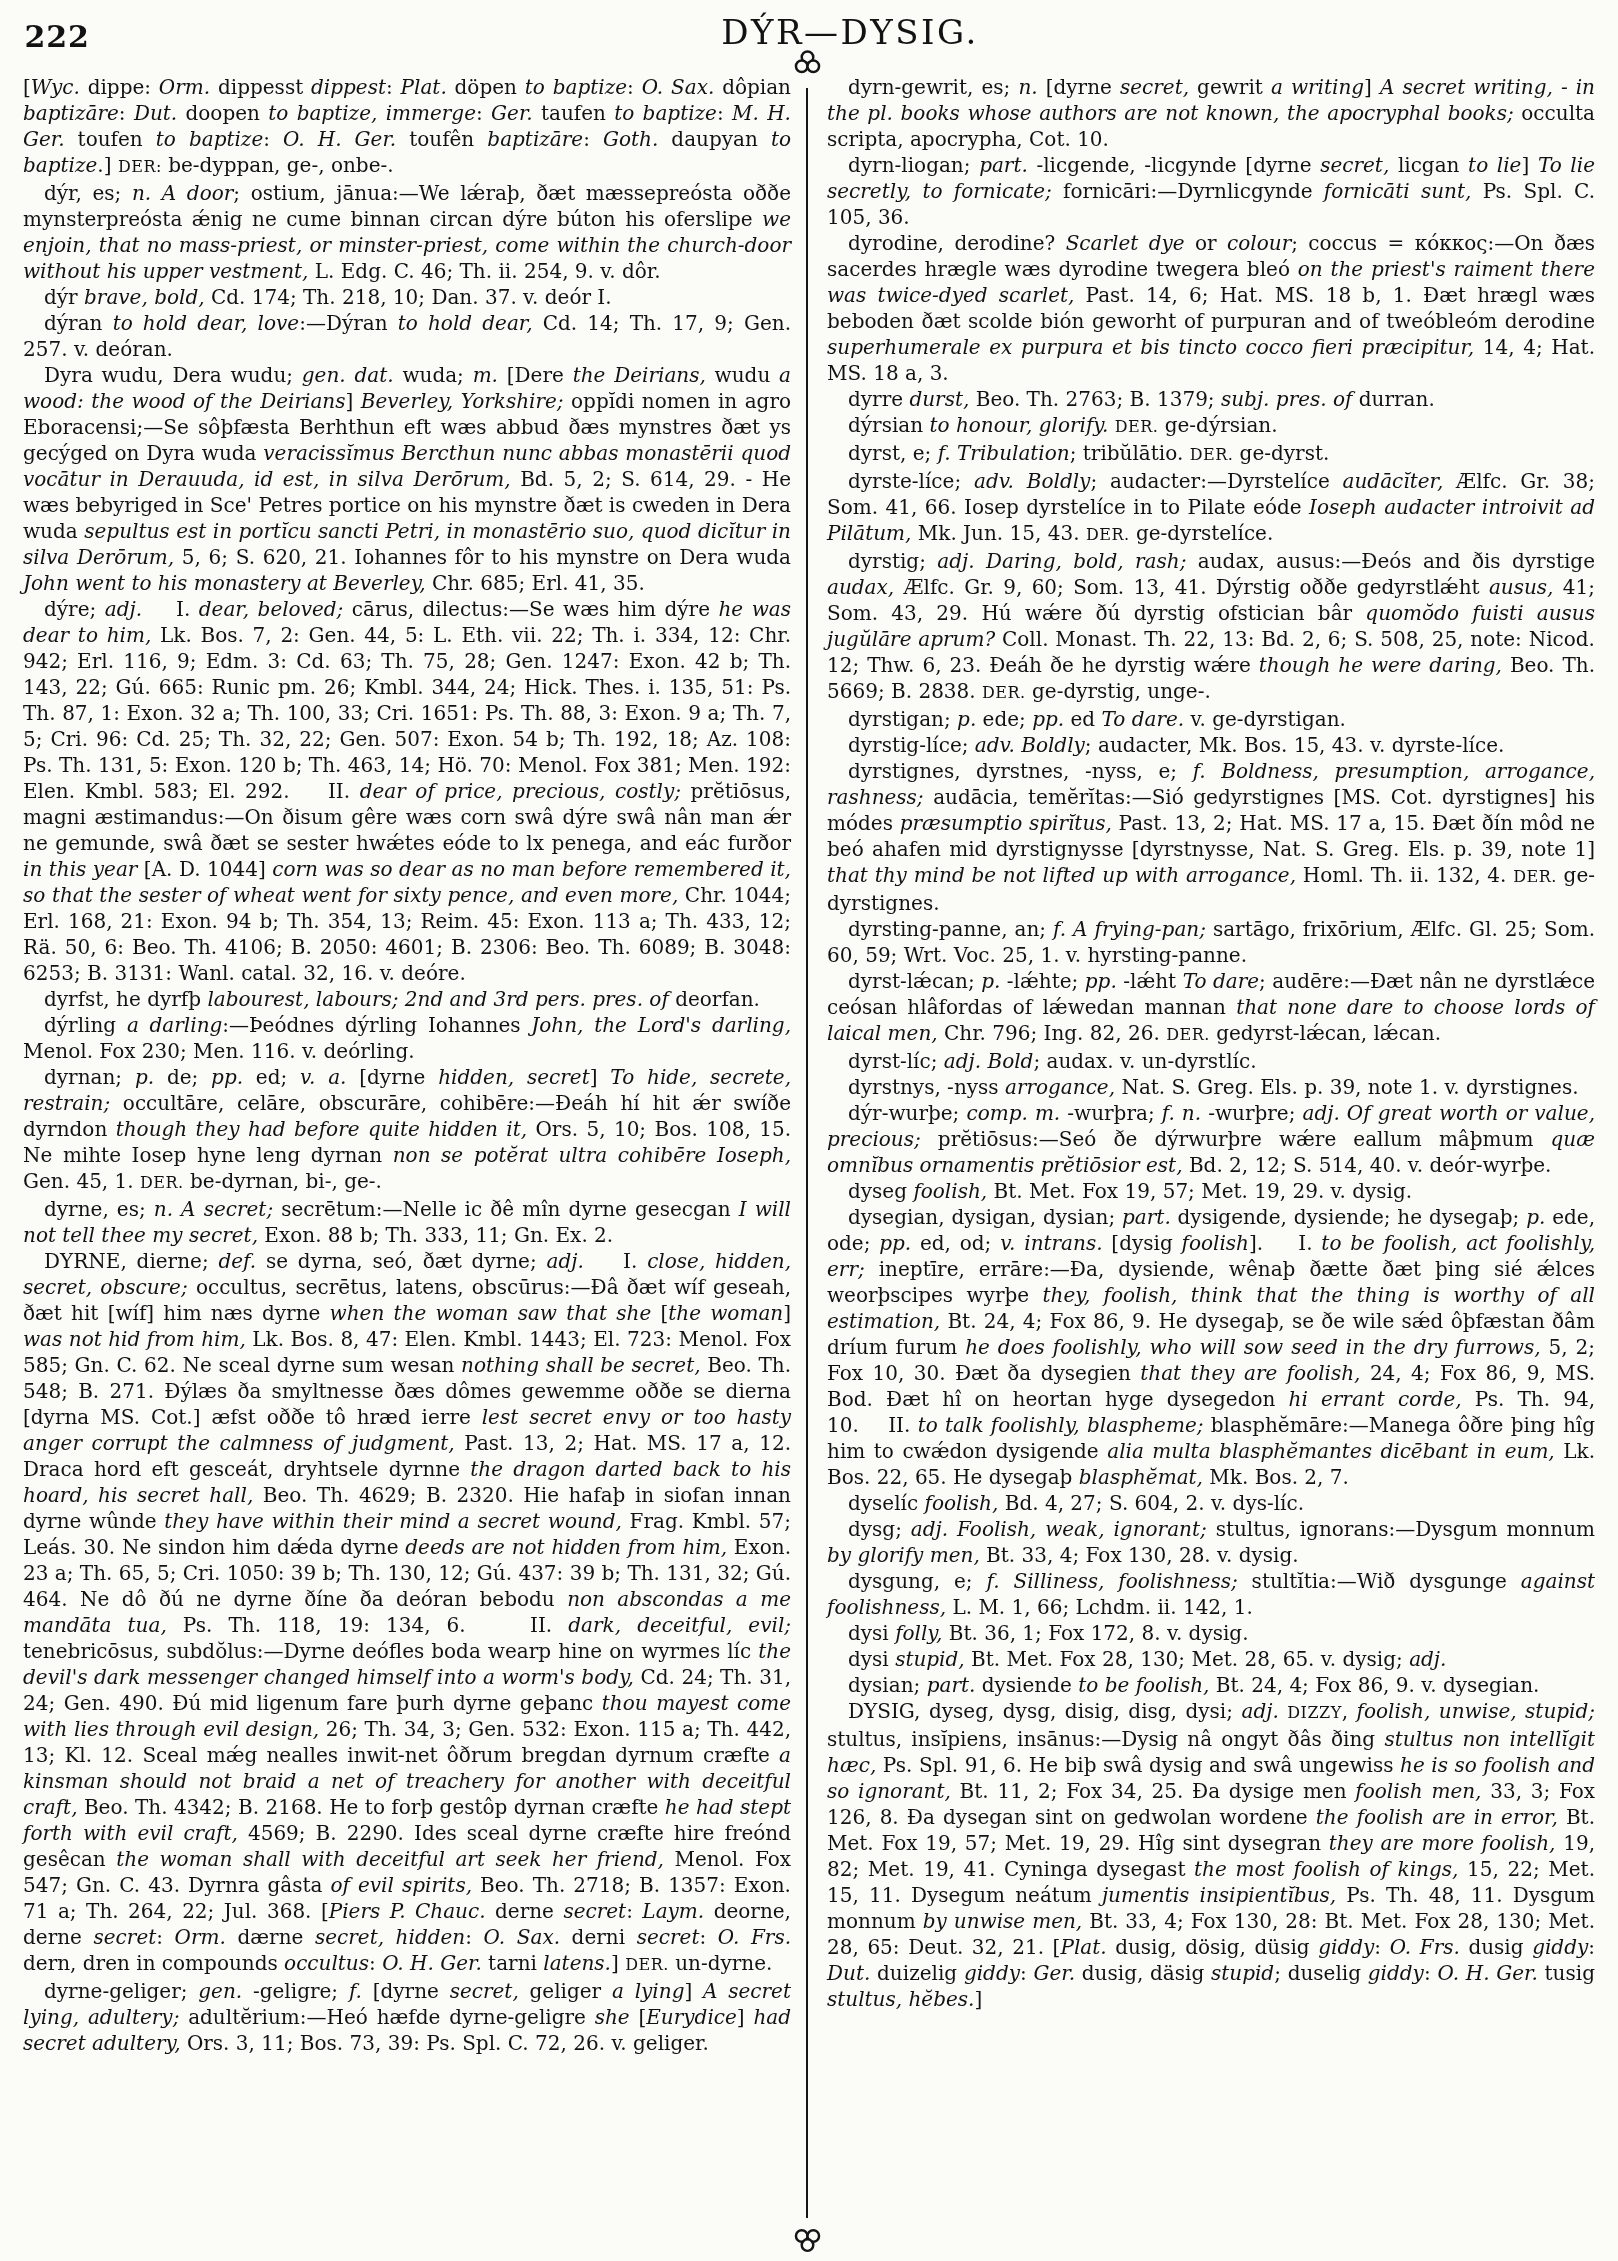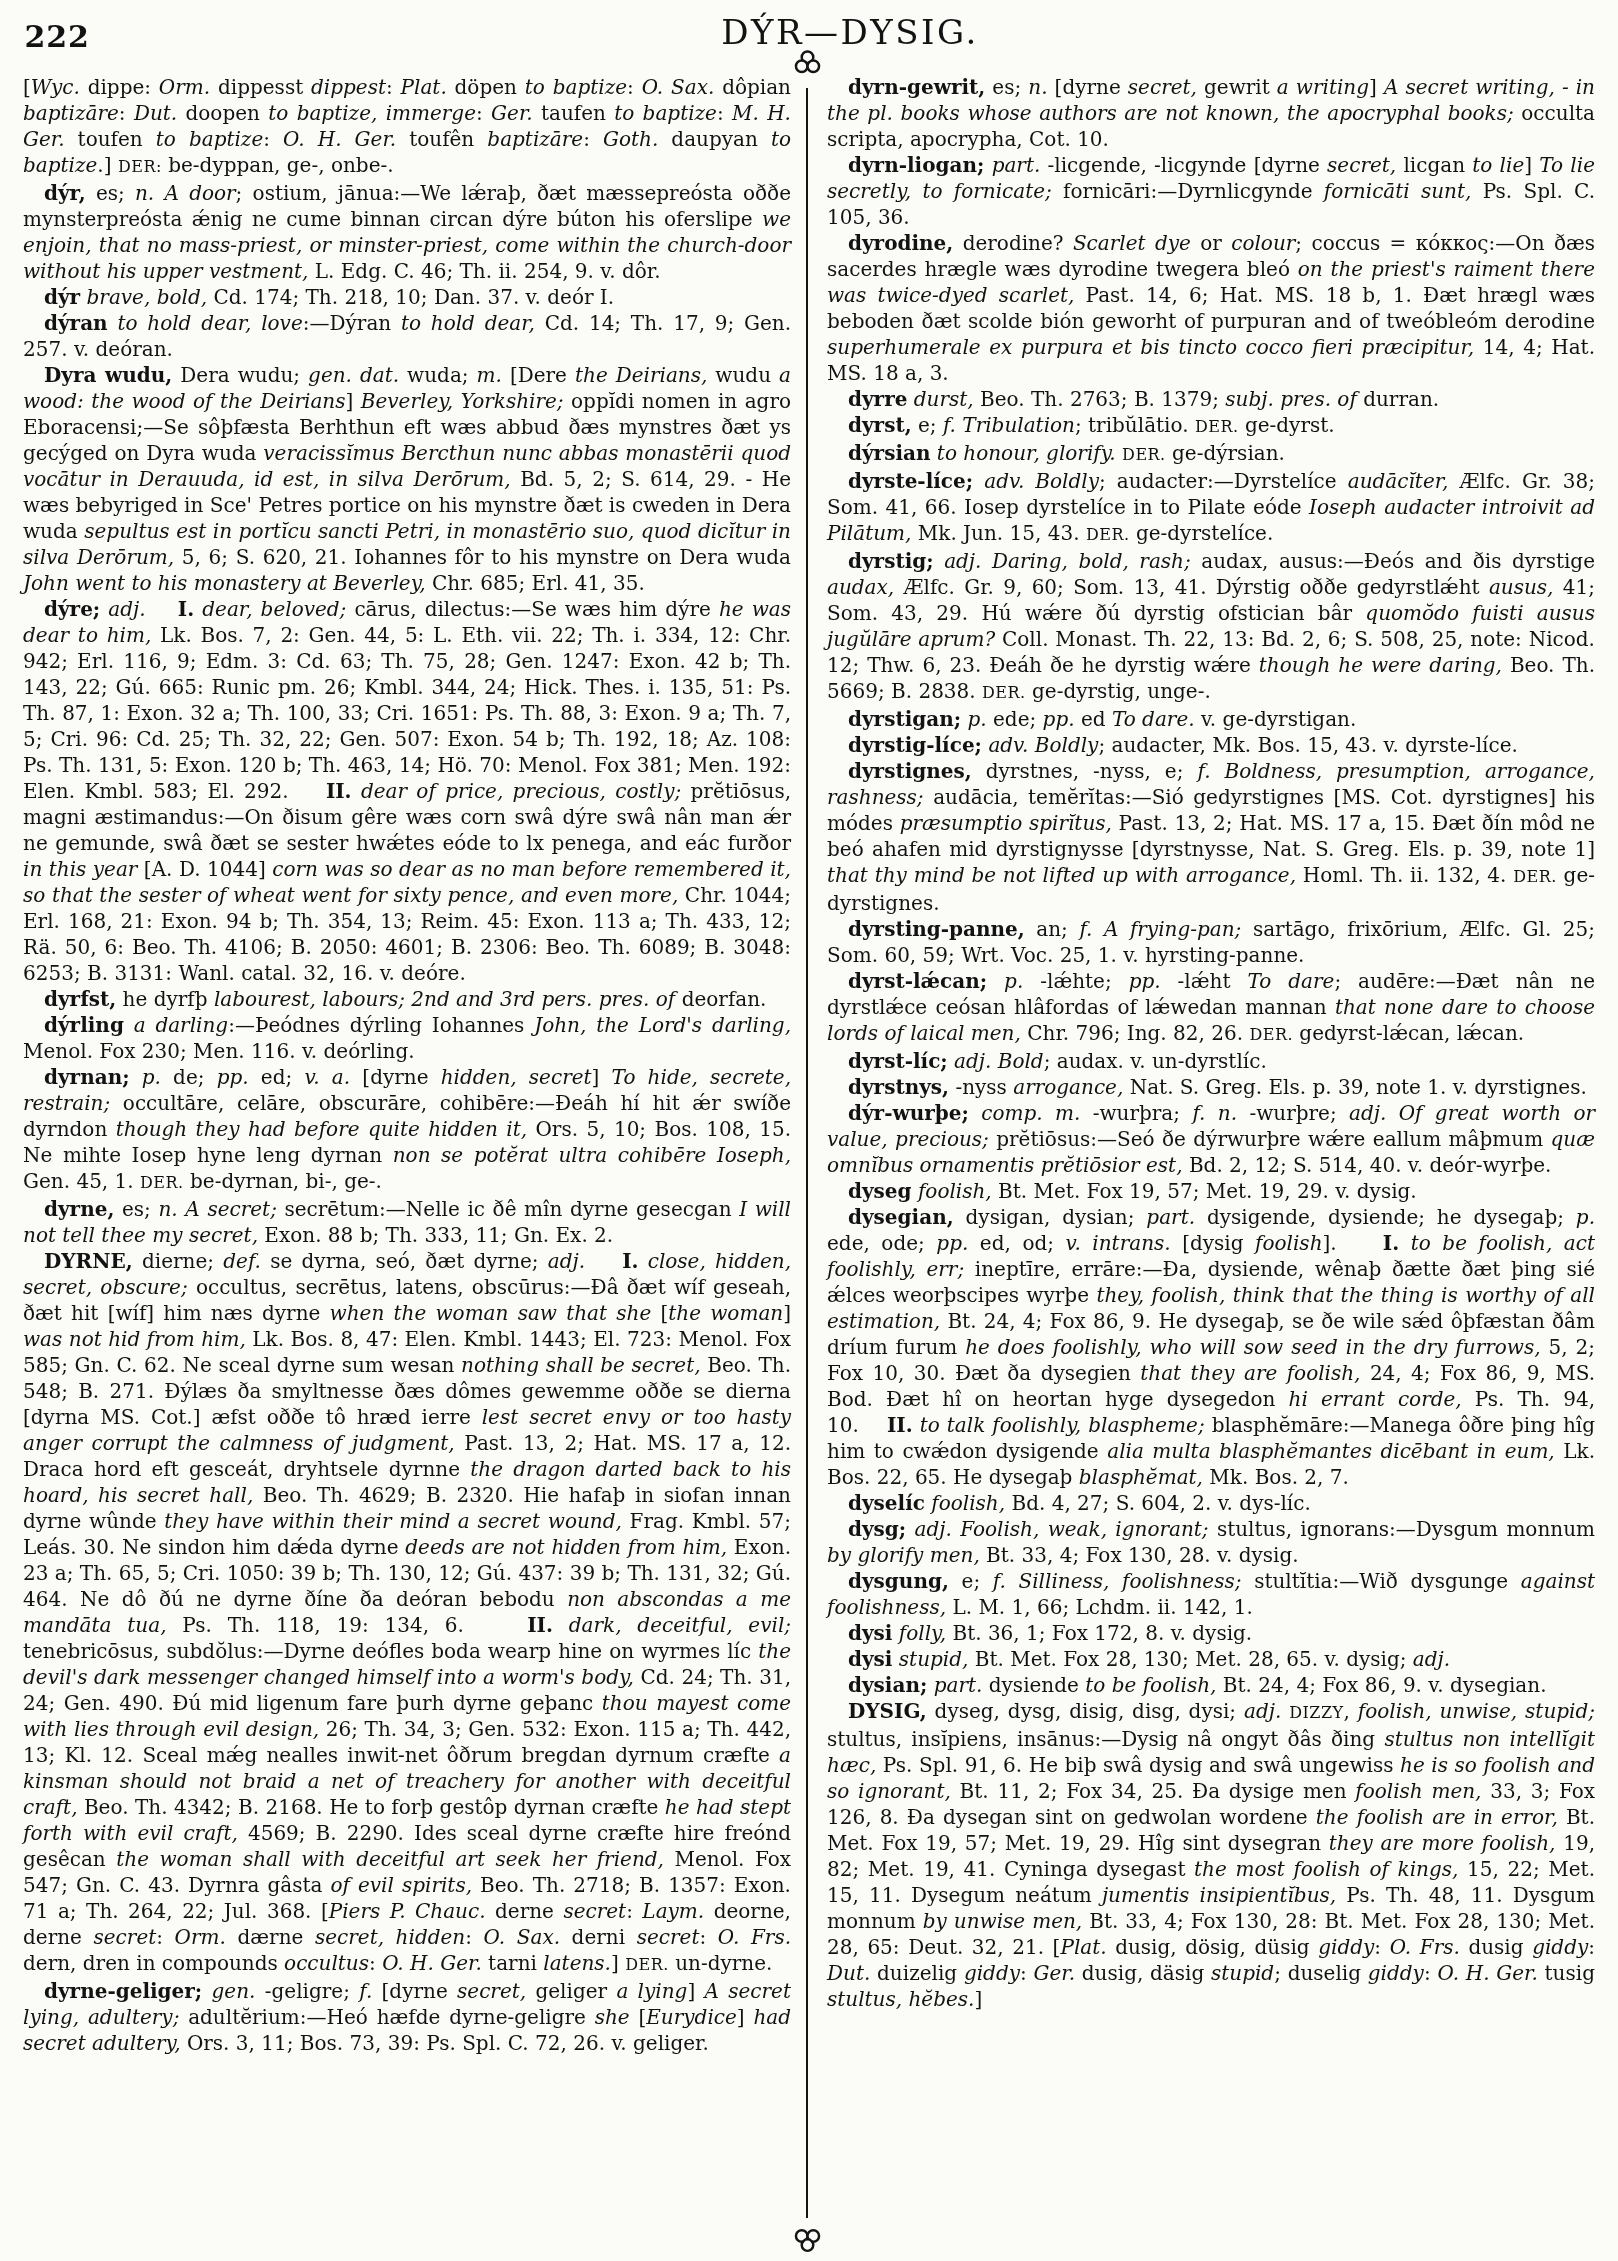--- a/index.html
+++ b/index.html
@@ -26,21 +26,21 @@
   .col{
     position:absolute;top:0;width:768px;
     font-size:20px;line-height:26px;
     text-align:justify;text-justify:inter-word;
     hyphens:none;
   }
   .col.left{left:23px;}
   .col.right{left:827px;}
   .entry{margin:0;text-indent:21px;}
   .entry.flush{text-indent:0;}
-  .entry b{font-weight:700;}
+  .entry b{font-weight:400;}
   .entry i{font-style:italic;}
   .sc{font-size:0.8em;letter-spacing:0.5px;margin-top:48px;}
   .divider{
     position:absolute;left:806px;top:88px;height:2130px;width:1.6px;
     background:#151515;
   }
   .ornament{position:absolute;left:791px;width:33px;height:33px;}
   .ornament.top{top:49px;}
   .ornament.bottom{top:2222px;}
   .ornament svg{display:block;}
@@ -86,22 +86,22 @@
         <p class="entry"><b>dyrnan;</b> <i>p.</i> de; <i>pp.</i> ed; <i>v. a.</i> [dyrne <i>hidden, secret</i>] <i>To hide, secrete, restrain;</i> occultāre, celāre, obscurāre, cohibēre:—Ðeáh hí hit ǽr swíðe dyrndon <i>though they had before quite hidden it,</i> Ors. 5, 10; Bos. 108, 15. Ne mihte Iosep hyne leng dyrnan <i>non se potĕrat ultra cohibēre Ioseph,</i> Gen. 45, 1. <span class="sc">DER.</span> be-dyrnan, bi-, ge-.</p>
         <p class="entry"><b>dyrne,</b> es; <i>n. A secret;</i> secrētum:—Nelle ic ðê mîn dyrne gesecgan <i>I will not tell thee my secret,</i> Exon. 88 b; Th. 333, 11; Gn. Ex. 2.</p>
         <p class="entry"><b>DYRNE,</b> dierne; <i>def.</i> se dyrna, seó, ðæt dyrne; <i>adj.</i>&nbsp;&nbsp;&nbsp;&nbsp;<b>I.</b> <i>close, hidden, secret, obscure;</i> occultus, secrētus, latens, obscūrus:—Ðâ ðæt wíf geseah, ðæt hit [wíf] him næs dyrne <i>when the woman saw that she</i> [<i>the woman</i>] <i>was not hid from him,</i> Lk. Bos. 8, 47: Elen. Kmbl. 1443; El. 723: Menol. Fox 585; Gn. C. 62. Ne sceal dyrne sum wesan <i>nothing shall be secret,</i> Beo. Th. 548; B. 271. Ðýlæs ða smyltnesse ðæs dômes gewemme oððe se dierna [dyrna MS. Cot.] æfst oððe tô hræd ierre <i>lest secret envy or too hasty anger corrupt the calmness of judgment,</i> Past. 13, 2; Hat. MS. 17 a, 12. Draca hord eft gesceát, dryhtsele dyrnne <i>the dragon darted back to his hoard, his secret hall,</i> Beo. Th. 4629; B. 2320. Hie hafaþ in siofan innan dyrne wûnde <i>they have within their mind a secret wound,</i> Frag. Kmbl. 57; Leás. 30. Ne sindon him dǽda dyrne <i>deeds are not hidden from him,</i> Exon. 23 a; Th. 65, 5; Cri. 1050: 39 b; Th. 130, 12; Gú. 437: 39 b; Th. 131, 32; Gú. 464. Ne dô ðú ne dyrne ðíne ða deóran bebodu <i>non abscondas a me mandāta tua,</i> Ps. Th. 118, 19: 134, 6.&nbsp;&nbsp;&nbsp;&nbsp;<b>II.</b> <i>dark, deceitful, evil;</i> tenebricōsus, subdŏlus:—Dyrne deófles boda wearp hine on wyrmes líc <i>the devil's dark messenger changed himself into a worm's body,</i> Cd. 24; Th. 31, 24; Gen. 490. Ðú mid ligenum fare þurh dyrne geþanc <i>thou mayest come with lies through evil design,</i> 26; Th. 34, 3; Gen. 532: Exon. 115 a; Th. 442, 13; Kl. 12. Sceal mǽg nealles inwit-net ôðrum bregdan dyrnum cræfte <i>a kinsman should not braid a net of treachery for another with deceitful craft,</i> Beo. Th. 4342; B. 2168. He to forþ gestôp dyrnan cræfte <i>he had stept forth with evil craft,</i> 4569; B. 2290. Ides sceal dyrne cræfte hire freónd gesêcan <i>the woman shall with deceitful art seek her friend,</i> Menol. Fox 547; Gn. C. 43. Dyrnra gâsta <i>of evil spirits,</i> Beo. Th. 2718; B. 1357: Exon. 71 a; Th. 264, 22; Jul. 368. [<i>Piers P. Chauc.</i> derne <i>secret</i>: <i>Laym.</i> deorne, derne <i>secret</i>: <i>Orm.</i> dærne <i>secret, hidden</i>: <i>O. Sax.</i> derni <i>secret</i>: <i>O. Frs.</i> dern, dren in compounds <i>occultus</i>: <i>O. H. Ger.</i> tarni <i>latens.</i>] <span class="sc">DER.</span> un-dyrne.</p>
         <p class="entry"><b>dyrne-geliger;</b> <i>gen.</i> -geligre; <i>f.</i> [dyrne <i>secret,</i> geliger <i>a lying</i>] <i>A secret lying, adultery;</i> adultĕrium:—Heó hæfde dyrne-geligre <i>she</i> [<i>Eurydice</i>] <i>had secret adultery,</i> Ors. 3, 11; Bos. 73, 39: Ps. Spl. C. 72, 26. v. geliger.</p>
       </section>
     <section class="col right" id="col-right">
         <p class="entry"><b>dyrn-gewrit,</b> es; <i>n.</i> [dyrne <i>secret,</i> gewrit <i>a writing</i>] <i>A secret writing, - in the pl. books whose authors are not known, the apocryphal books;</i> occulta scripta, apocrypha, Cot. 10.</p>
         <p class="entry"><b>dyrn-liogan;</b> <i>part.</i> -licgende, -licgynde [dyrne <i>secret,</i> licgan <i>to lie</i>] <i>To lie secretly, to fornicate;</i> fornicāri:—Dyrnlicgynde <i>fornicāti sunt,</i> Ps. Spl. C. 105, 36.</p>
         <p class="entry"><b>dyrodine,</b> derodine? <i>Scarlet dye</i> or <i>colour</i>; coccus = κόκκος:—On ðæs sacerdes hrægle wæs dyrodine twegera bleó <i>on the priest's raiment there was twice-dyed scarlet,</i> Past. 14, 6; Hat. MS. 18 b, 1. Ðæt hrægl wæs beboden ðæt scolde bión geworht of purpuran and of tweóbleóm derodine <i>superhumerale ex purpura et bis tincto cocco fieri præcipitur,</i> 14, 4; Hat. MS. 18 a, 3.</p>
         <p class="entry"><b>dyrre</b> <i>durst,</i> Beo. Th. 2763; B. 1379; <i>subj. pres. of</i> durran.</p>
+        <p class="entry"><b>dýrsian</b> <i>to honour, glorify.</i> <span class="sc">DER.</span> ge-dýrsian.</p>
         <p class="entry"><b>dyrst,</b> e; <i>f. Tribulation</i>; tribŭlātio. <span class="sc">DER.</span> ge-dyrst.</p>
-        <p class="entry"><b>dýrsian</b> <i>to honour, glorify.</i> <span class="sc">DER.</span> ge-dýrsian.</p>
         <p class="entry"><b>dyrste-líce;</b> <i>adv. Boldly</i>; audacter:—Dyrstelíce <i>audācĭter,</i> Ælfc. Gr. 38; Som. 41, 66. Iosep dyrstelíce in to Pilate eóde <i>Ioseph audacter introivit ad Pilātum,</i> Mk. Jun. 15, 43. <span class="sc">DER.</span> ge-dyrstelíce.</p>
         <p class="entry"><b>dyrstig;</b> <i>adj. Daring, bold, rash;</i> audax, ausus:—Ðeós and ðis dyrstige <i>audax,</i> Ælfc. Gr. 9, 60; Som. 13, 41. Dýrstig oððe gedyrstlǽht <i>ausus,</i> 41; Som. 43, 29. Hú wǽre ðú dyrstig ofstician bâr <i>quomŏdo fuisti ausus jugŭlāre aprum?</i> Coll. Monast. Th. 22, 13: Bd. 2, 6; S. 508, 25, note: Nicod. 12; Thw. 6, 23. Ðeáh ðe he dyrstig wǽre <i>though he were daring,</i> Beo. Th. 5669; B. 2838. <span class="sc">DER.</span> ge-dyrstig, unge-.</p>
         <p class="entry"><b>dyrstigan;</b> <i>p.</i> ede; <i>pp.</i> ed <i>To dare.</i> v. ge-dyrstigan.</p>
         <p class="entry"><b>dyrstig-líce;</b> <i>adv. Boldly</i>; audacter, Mk. Bos. 15, 43. v. dyrste-líce.</p>
         <p class="entry"><b>dyrstignes,</b> dyrstnes, -nyss, e; <i>f. Boldness, presumption, arrogance, rashness;</i> audācia, temĕrĭtas:—Sió gedyrstignes [MS. Cot. dyrstignes] his módes <i>præsumptio spirĭtus,</i> Past. 13, 2; Hat. MS. 17 a, 15. Ðæt ðín môd ne beó ahafen mid dyrstignysse [dyrstnysse, Nat. S. Greg. Els. p. 39, note 1] <i>that thy mind be not lifted up with arrogance,</i> Homl. Th. ii. 132, 4. <span class="sc">DER.</span> ge-dyrstignes.</p>
         <p class="entry"><b>dyrsting-panne,</b> an; <i>f. A frying-pan;</i> sartāgo, frixōrium, Ælfc. Gl. 25; Som. 60, 59; Wrt. Voc. 25, 1. v. hyrsting-panne.</p>
         <p class="entry"><b>dyrst-lǽcan;</b> <i>p.</i> -lǽhte; <i>pp.</i> -lǽht <i>To dare</i>; audēre:—Ðæt nân ne dyrstlǽce ceósan hlâfordas of lǽwedan mannan <i>that none dare to choose lords of laical men,</i> Chr. 796; Ing. 82, 26. <span class="sc">DER.</span> gedyrst-lǽcan, lǽcan.</p>
         <p class="entry"><b>dyrst-líc;</b> <i>adj. Bold</i>; audax. v. un-dyrstlíc.</p>
         <p class="entry"><b>dyrstnys,</b> -nyss <i>arrogance,</i> Nat. S. Greg. Els. p. 39, note 1. v. dyrstignes.</p>
         <p class="entry"><b>dýr-wurþe;</b> <i>comp. m.</i> -wurþra; <i>f. n.</i> -wurþre; <i>adj. Of great worth or value, precious;</i> prĕtiōsus:—Seó ðe dýrwurþre wǽre eallum mâþmum <i>quæ omnĭbus ornamentis prĕtiōsior est,</i> Bd. 2, 12; S. 514, 40. v. deór-wyrþe.</p>

